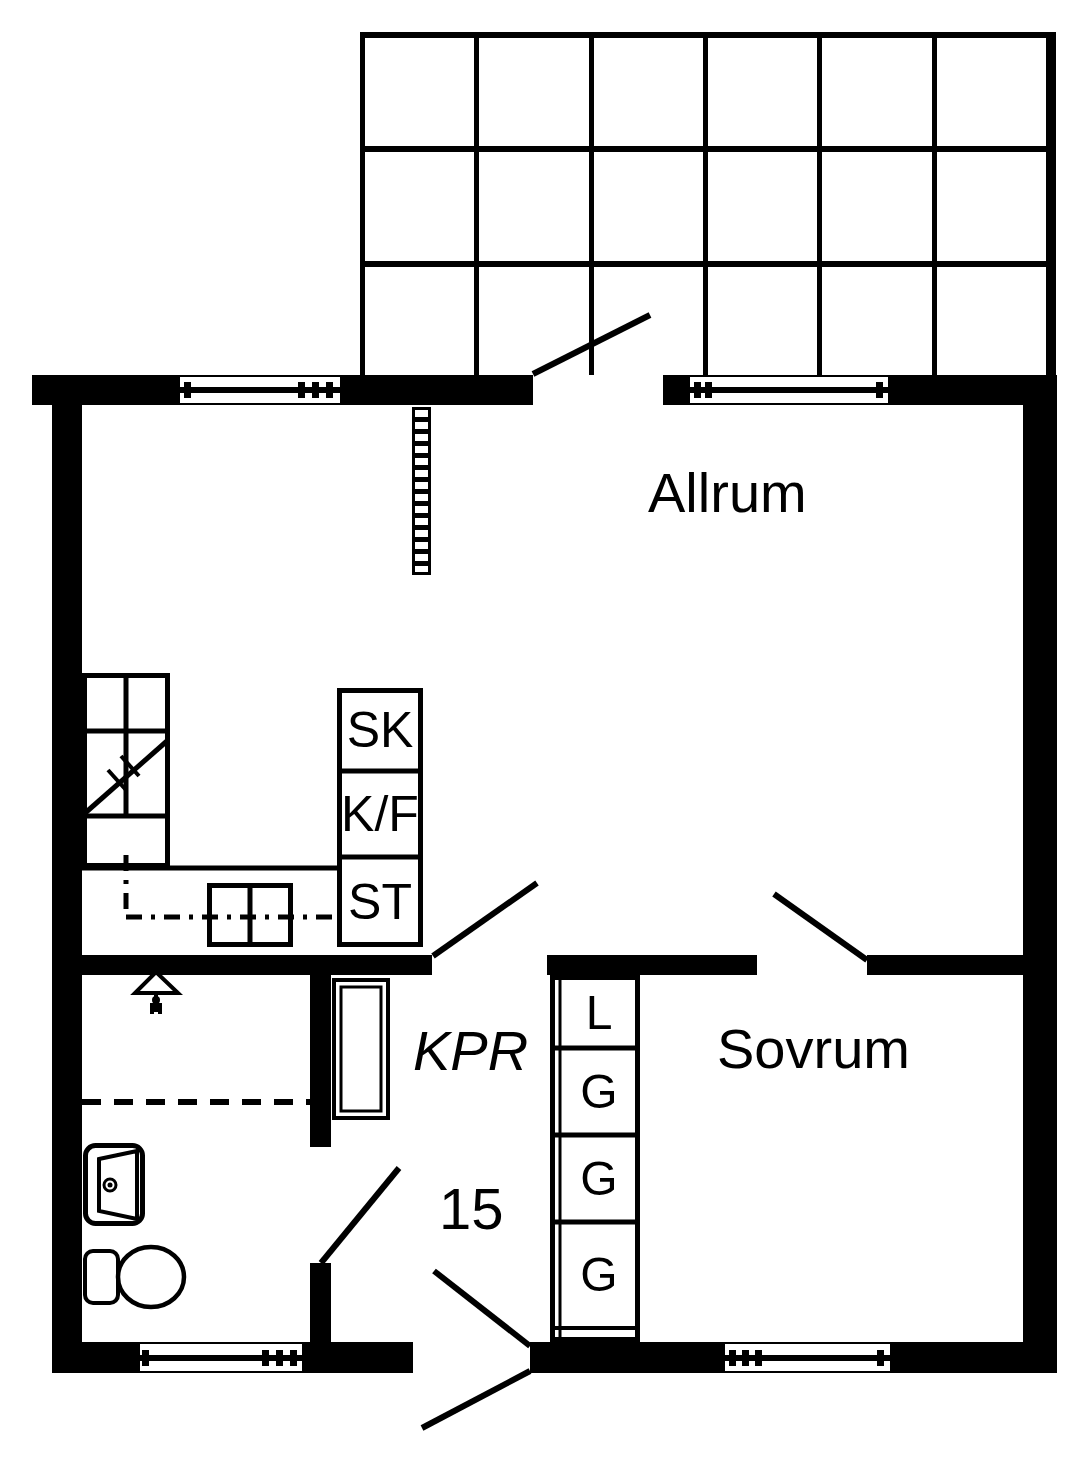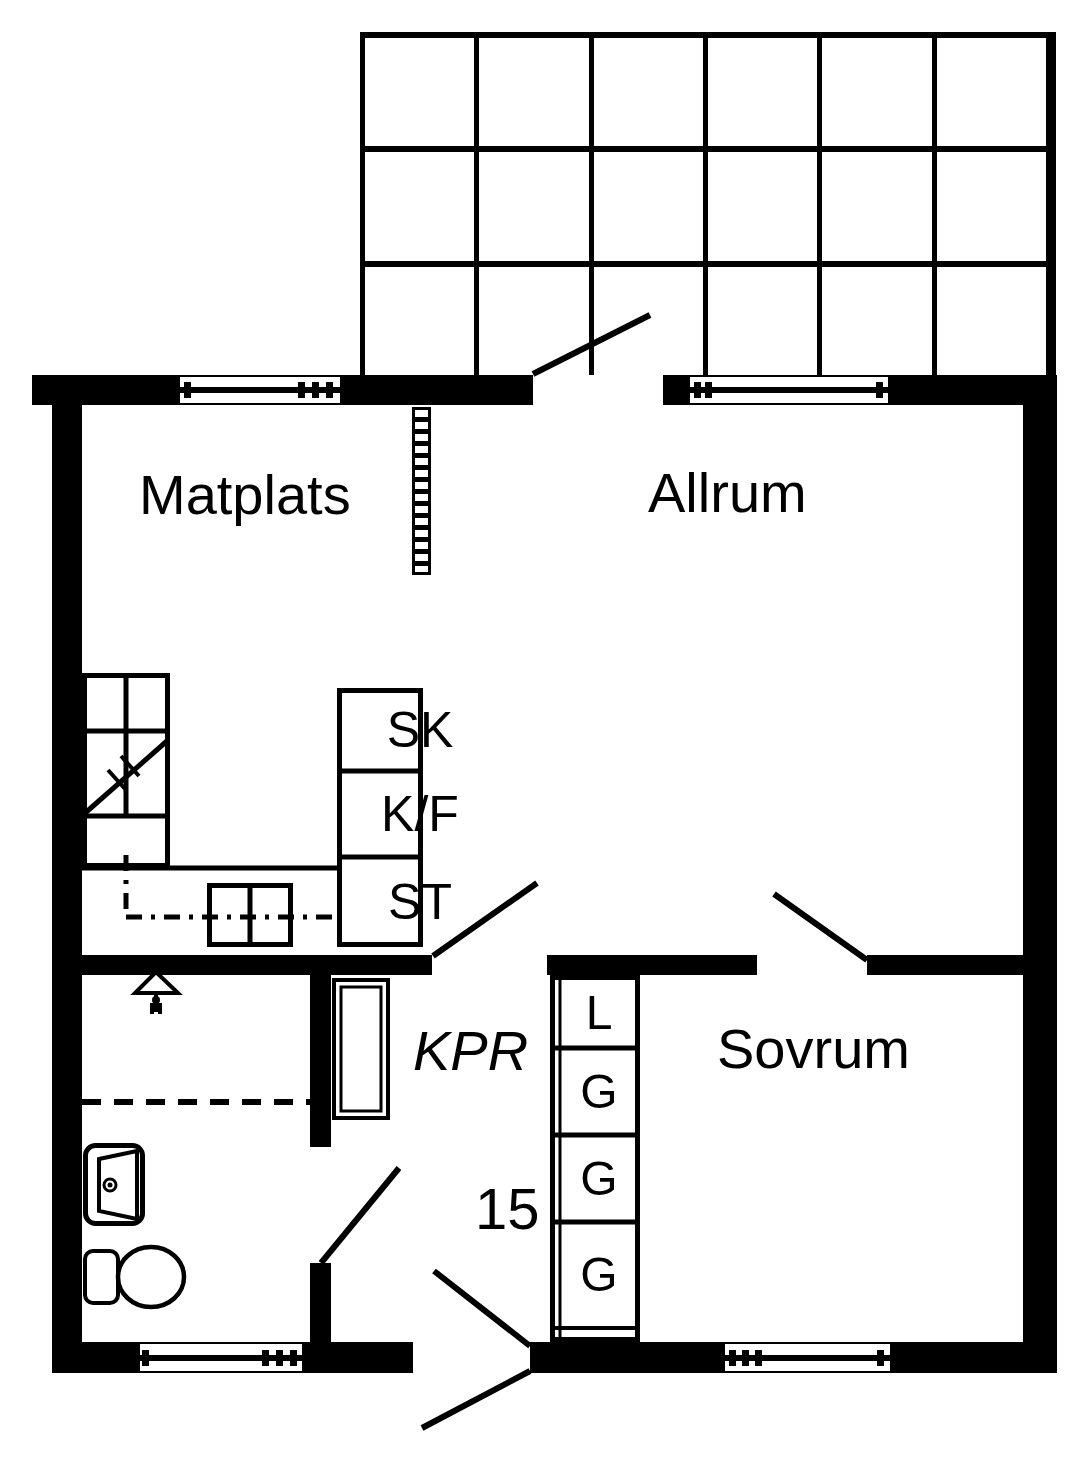--- a/index.html
+++ b/index.html
@@ -18,21 +18,21 @@
       repeating-linear-gradient(90deg,#000 0px,#000 5px,transparent 5px,transparent 114.33px),
       repeating-linear-gradient(180deg,#000 0px,#000 6px,transparent 6px,transparent 114.33px);
   }
   .patio-right-border{position:absolute;left:1046px;top:32px;width:10px;height:343px;background:#000;}
   .radiator{
     position:absolute;left:412px;top:407px;width:19px;height:168px;box-sizing:border-box;
     border:3px solid #000;
     background:repeating-linear-gradient(180deg,#fff 0px,#fff 7px,#000 7px,#000 12px);
   }
   .room-label{position:absolute;font-size:56px;line-height:1;white-space:nowrap;}
-  .cab-label{position:absolute;display:flex;align-items:center;justify-content:center;font-size:50px;line-height:1;padding-left:40px;}
+  .cab-label{position:absolute;display:flex;align-items:center;justify-content:center;font-size:50px;line-height:1;}
   .ward-label{position:absolute;display:flex;align-items:center;justify-content:center;font-size:48px;line-height:1;}
   .num-label{position:absolute;font-size:58px;line-height:1;white-space:nowrap;}
   svg.overlay{position:absolute;left:0;top:0;width:1091px;height:1460px;}
   svg.overlay *{vector-effect:none;}
 </style>
 </head>
 <body>
 
 <div class="plan">
 
@@ -126,25 +126,24 @@
     <rect x="154" y="995" width="4" height="17" fill="#000" stroke="none"></rect>
     <line x1="82" y1="1102" x2="312" y2="1102" stroke-width="6" stroke-dasharray="19 13"></line>
     <rect x="85.5" y="1145.5" width="57" height="78" rx="10" stroke-width="5"></rect>
     <polygon points="99,1159 137,1151 137,1219 99,1211" stroke-width="4"></polygon>
     <circle cx="110" cy="1185" r="6" stroke-width="3"></circle>
     <circle cx="110" cy="1185" r="2.5" fill="#000" stroke="none"></circle>
     <rect x="85" y="1251" width="33" height="52" rx="8" stroke-width="4"></rect>
     <ellipse cx="151" cy="1277" rx="33" ry="30" stroke-width="4.5"></ellipse>
   </svg>
 
-  <div class="room-label" style="left:139px;top:467px;">Matplats</div>
   <div class="room-label" style="left:648px;top:465px;">Allrum</div>
   <div class="room-label" style="left:413px;top:1023px;font-style:italic;">KPR</div>
   <div class="room-label" style="left:717px;top:1021px;">Sovrum</div>
-  <div class="num-label" style="left:439px;top:1180px;margin-left:36px;">15</div>
+  <div class="num-label" style="left:439px;top:1180px;">15</div>
 
   <div class="cab-label" style="left:337px;top:688px;width:86px;height:83px;">SK</div>
   <div class="cab-label" style="left:337px;top:771px;width:86px;height:86px;">K/F</div>
   <div class="cab-label" style="left:337px;top:857px;width:86px;height:90px;">ST</div>
 
   <div class="ward-label" style="left:560px;top:978px;width:78px;height:70px;">L</div>
   <div class="ward-label" style="left:560px;top:1048px;width:78px;height:87px;">G</div>
   <div class="ward-label" style="left:560px;top:1135px;width:78px;height:87px;">G</div>
   <div class="ward-label" style="left:560px;top:1222px;width:78px;height:106px;">G</div>
 

